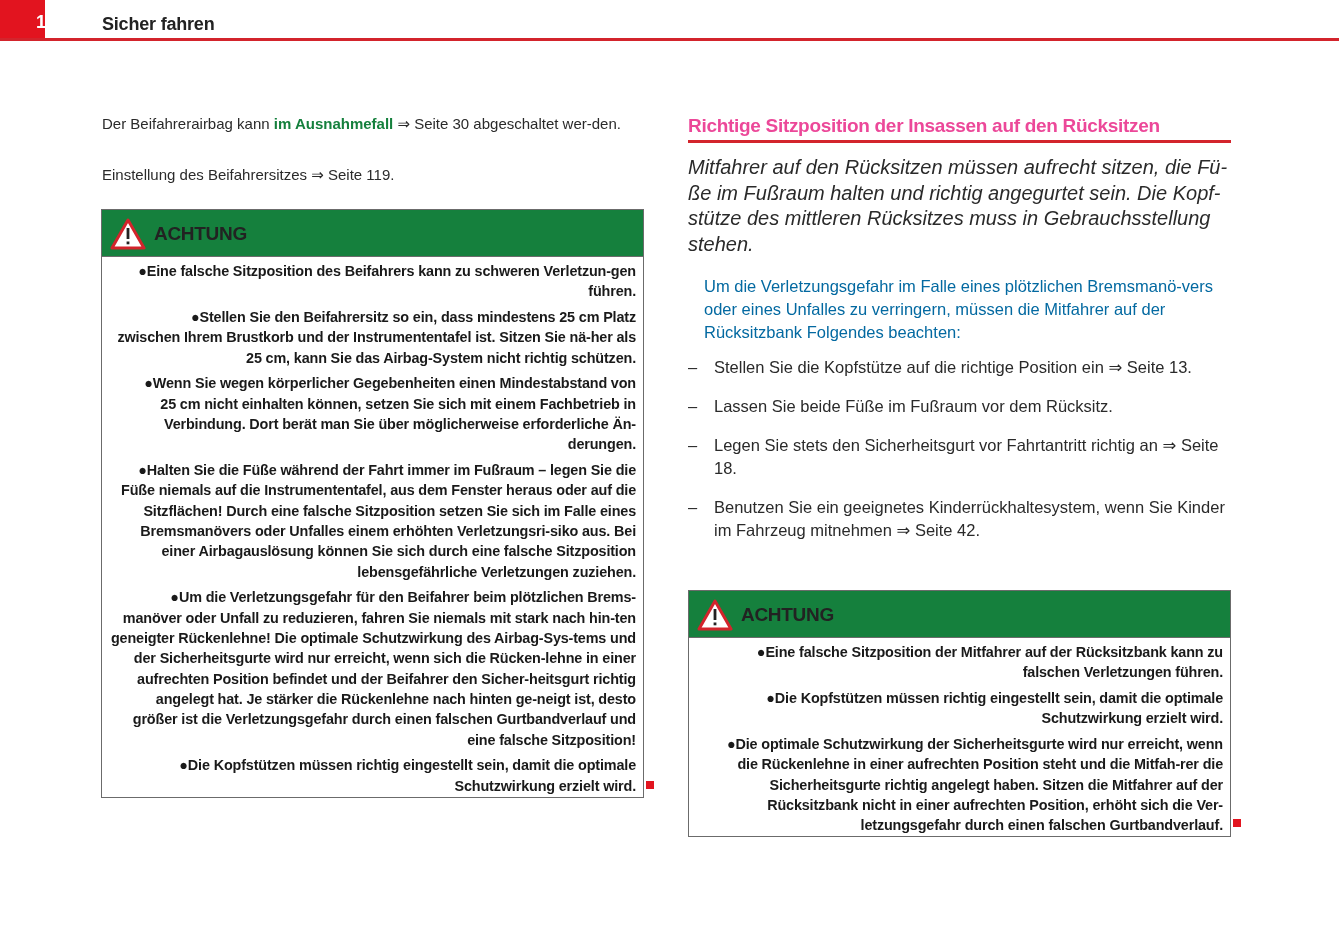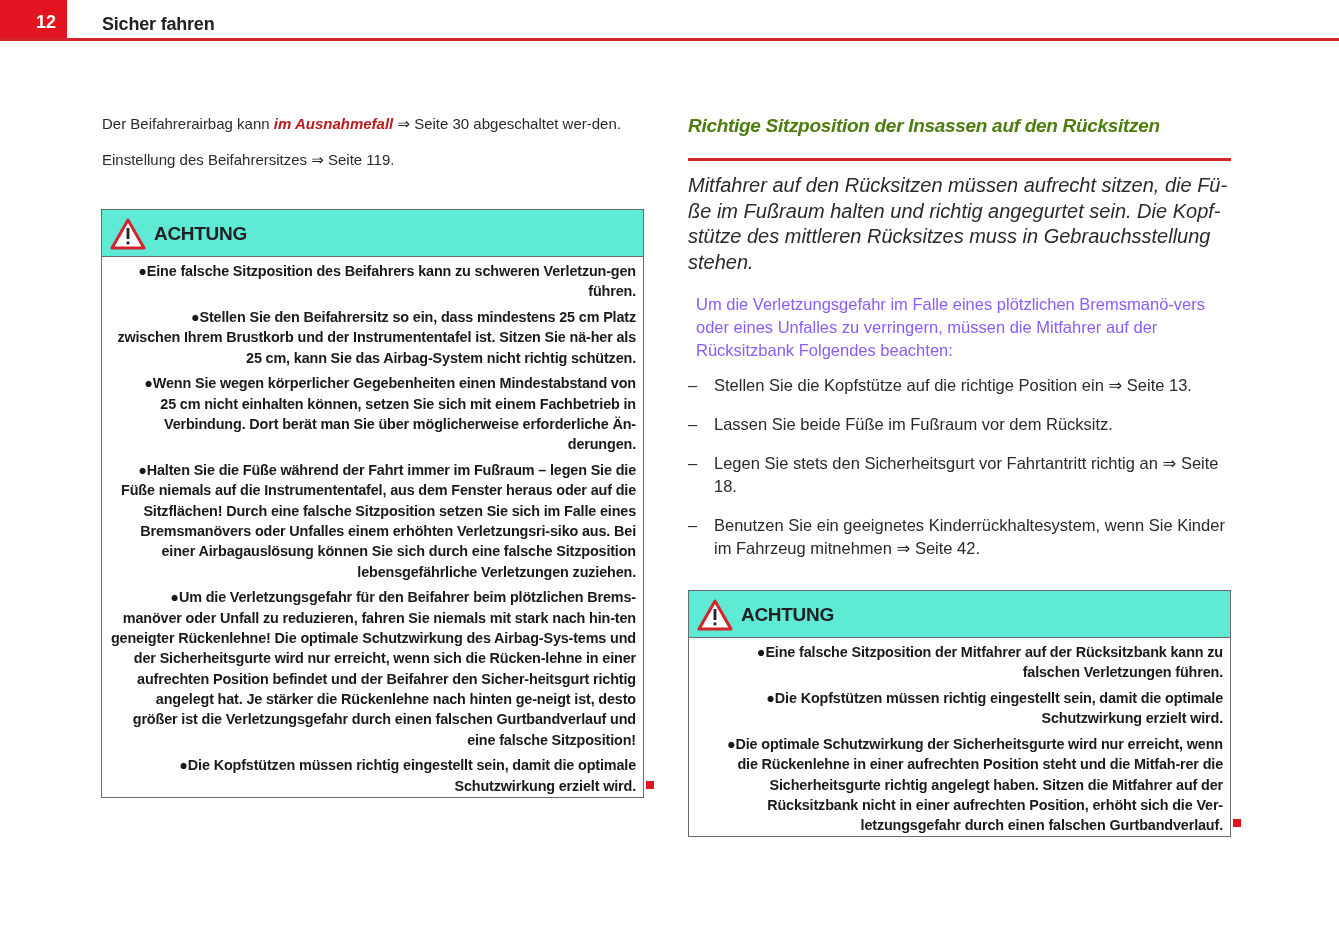--- a/index.html
+++ b/index.html
@@ -2,72 +2,72 @@
 <html><head>
 <meta charset="utf-8">
 <style>
   html, body { margin: 0; padding: 0; }
   body {
     width: 1339px; height: 945px; background: #ffffff; position: relative; overflow: hidden;
     font-family: "DejaVu Sans Condensed", "Liberation Sans Narrow", "Liberation Sans", sans-serif;
     color: #1a1a1a;
   }
   .page-number-block {
-    position: absolute; left: 0; top: 0; width: 67px; height: 40px; background: #e2141f;
+    position: absolute; left: 0; top: 0; width: 45px; height: 40px; background: #e2141f;
   }
   .page-number {
     position: absolute; left: 0; top: 12px; width: 62px; text-align: right; padding-right: 6px; box-sizing: border-box;
     color: #fff; font-weight: bold; font-size: 18px; font-family: "Liberation Sans", sans-serif;
   }
   .header-rule {
     position: absolute; left: 0; top: 38px; width: 1339px; height: 3px; background: #d3242c;
   }
   .header-title {
     position: absolute; left: 102px; top: 14px; font-size: 18px; font-weight: bold; color: #222;
     font-family: "Liberation Sans", sans-serif; letter-spacing: -0.2px; text-align: center;
   }
   .col { position: absolute; }
   .col-left { left: 102px; top: 114px; width: 542px; }
   .col-right { left: 688px; top: 114px; width: 543px; }
   .para {
     font-family: "Liberation Sans", sans-serif; font-size: 15px; line-height: 20px; color: #2a2a2a; margin: 0;
   }
-  .para b { color: #b91c1c; font-style: italic; }
+  .para b { color: #15803d; }
   .warn {
     position: absolute; border: 1.5px solid #6b6b6b; box-sizing: border-box; background: #fff;
   }
   .warn-left { left: 101px; top: 209px; width: 543px; height: 589px; }
   .warn-right { left: 688px; top: 590px; width: 543px; height: 247px; }
   .warn-header {
-    height: 46px; background: #5eead4; border-bottom: 1.5px solid #6b6b6b; position: relative;
+    height: 46px; background: #15803d; border-bottom: 1.5px solid #6b6b6b; position: relative;
   }
   .warn-icon { position: absolute; left: 8px; top: 8px; width: 36px; height: 32px; }
   .warn-title {
     position: absolute; left: 52px; top: 13px; font-size: 19px; font-weight: bold; color: #222;
     font-family: "Liberation Sans", sans-serif; letter-spacing: -0.3px;
   }
   .warn-body { padding: 4px 7px 0 7px; }
   .warn-item {
     font-family: "Liberation Sans", sans-serif; font-weight: bold; font-size: 14.4px; line-height: 20.3px;
     color: #1a1a1a; margin: 0 0 5.5px 0; letter-spacing: -0.15px; text-align: right;
   }
   .bullet { display: inline-block; width: 26px; }
   .end-marker {
     position: absolute; width: 8px; height: 8px; background: #e2141f;
   }
   .section-heading {
-    font-family: "Liberation Sans", sans-serif; font-size: 19px; font-weight: bold; color: #4d7c0f;
-    margin: 0; padding-bottom: 20px; letter-spacing: -0.3px; border-bottom: 3px solid #d3242c; line-height: 24px; font-style: italic;
+    font-family: "Liberation Sans", sans-serif; font-size: 19px; font-weight: bold; color: #ec4899;
+    margin: 0; padding-bottom: 2px; letter-spacing: -0.3px; border-bottom: 3px solid #d3242c; line-height: 24px;
   }
   .intro {
     font-family: "Liberation Sans", sans-serif; font-style: italic; font-size: 20px; line-height: 25.5px;
     color: #2a2a2a; margin: 12px 0 0 0;
   }
   .body-para {
-    font-family: "Liberation Sans", sans-serif; font-size: 16.5px; line-height: 23px; color: #8b5cf6; margin: 18px 0 0 8px;
+    font-family: "Liberation Sans", sans-serif; font-size: 16.5px; line-height: 23px; color: #0369a1; margin: 18px 0 0 16px;
   }
   .dash-list { list-style: none; margin: 12px 0 0 0; padding: 0; }
   .dash-item {
     position: relative; padding-left: 26px;
     font-family: "Liberation Sans", sans-serif; font-size: 16.5px; line-height: 23px; color: #2a2a2a; margin-bottom: 16px;
   }
   .dash { position: absolute; left: 0; top: 0; }
 </style>
 </head>
 <body>
@@ -75,21 +75,21 @@
 <div class="page-number-block">
   <span class="page-number">12</span>
 </div>
 <div class="header-rule"></div>
 <div class="header-title">Sicher fahren</div>
 
 <div class="col col-left">
   <p class="para" style="width:520px;">
     <span>Der Beifahrerairbag kann </span><b>im Ausnahmefall</b><span> ⇒ Seite 30 abgeschaltet wer-den.</span>
   </p>
-  <p class="para" style="margin-top:16px;">Einstellung des Beifahrersitzes ⇒ Seite 119.</p>
+  <p class="para" style="margin-top:31px;">Einstellung des Beifahrersitzes ⇒ Seite 119.</p>
 </div>
 
 <div class="warn warn-left">
   <div class="warn-header">
     <svg class="warn-icon" viewBox="0 0 36 32">
       <path d="M18 2 L34 30 L2 30 Z" fill="#fff" stroke="#d3242c" stroke-width="3" stroke-linejoin="round"></path>
       <rect x="16.6" y="10" width="2.8" height="11" fill="#222"></rect>
       <rect x="16.6" y="23.5" width="2.8" height="2.8" fill="#222"></rect>
     </svg>
     <span class="warn-title">ACHTUNG</span>

